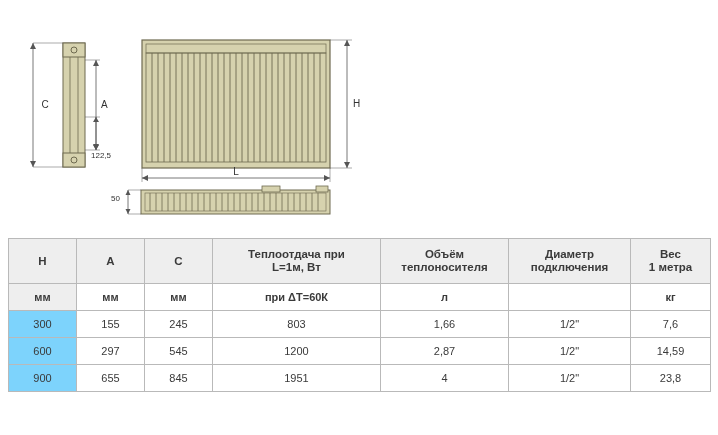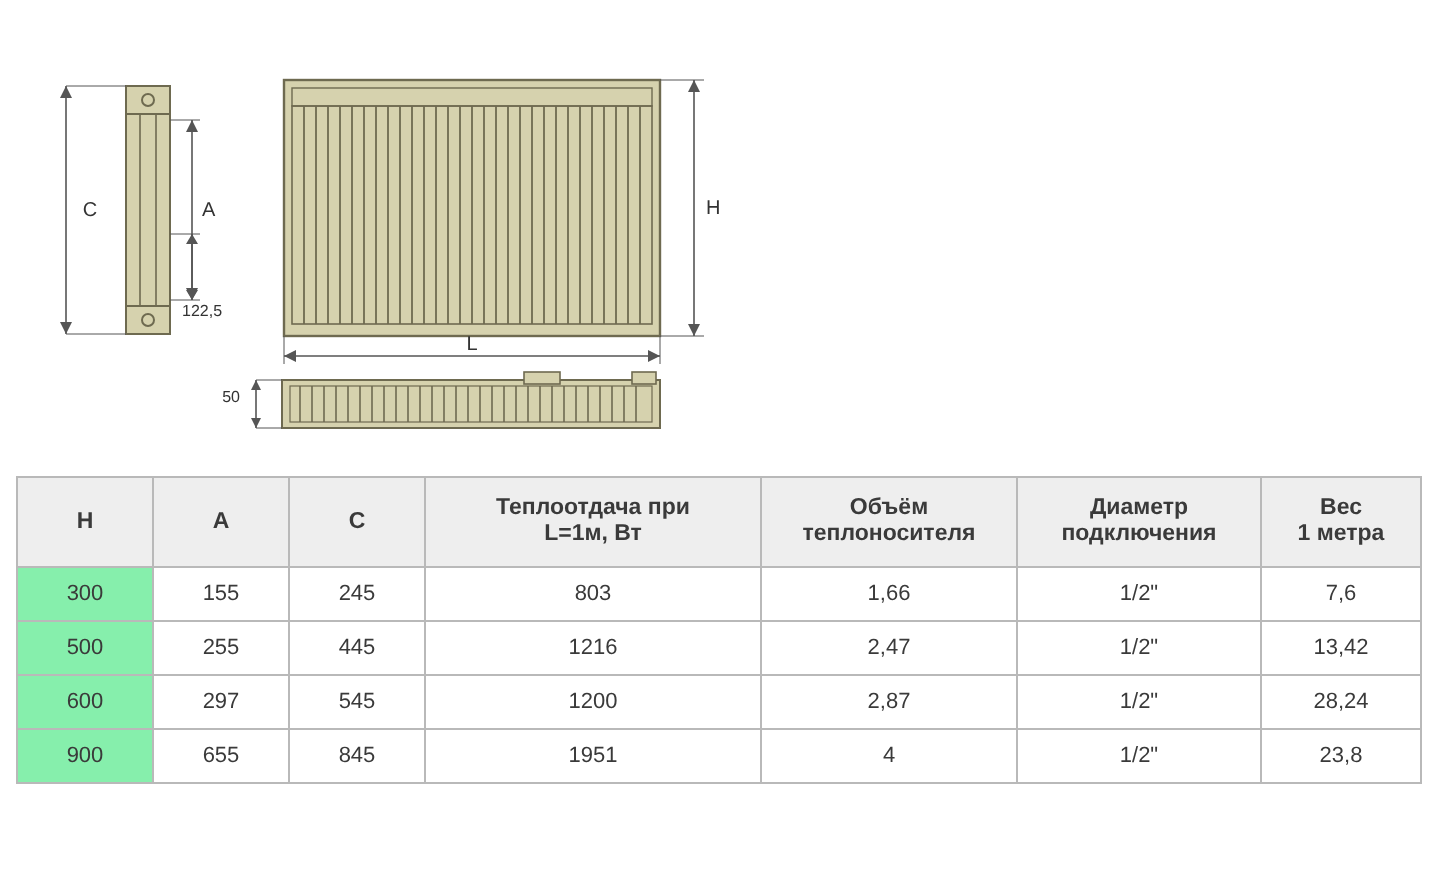--- a/index.html
+++ b/index.html
@@ -59,21 +59,21 @@
     background: #ffffff;
     font-weight: bold;
     height: 26px;
     font-size: 11px;
   }
   table.spec tbody tr.data td {
     height: 26px;
     font-size: 11px;
   }
   table.spec tbody tr.data td.first-col {
-    background: #86efac;
+    background: #7dd3fc;
     font-weight: normal;
   }
   table.spec tr.units td.first-col {
     background: #eeeeee;
   }
   .hdr-line2 {
     display: block;
   }
 </style>
 </head>
@@ -255,50 +255,50 @@
           <span class="hdr-line2">Диаметр</span>
           <span class="hdr-line2">подключения</span>
         </th>
         <th>
           <span class="hdr-line2">Вес</span>
           <span class="hdr-line2">1 метра</span>
         </th>
       </tr>
     </thead>
     <tbody>
+      <tr class="units">
+        <td class="first-col">мм</td>
+        <td>мм</td>
+        <td>мм</td>
+        <td>при ΔТ=60К</td>
+        <td>л</td>
+        <td></td>
+        <td>кг</td>
+      </tr>
 
       <tr class="data">
         <td class="first-col">300</td>
         <td>155</td>
         <td>245</td>
         <td>803</td>
         <td>1,66</td>
         <td>1/2"</td>
         <td>7,6</td>
       </tr>
 
 
-      <tr class="data">
-        <td class="first-col">500</td>
-        <td>255</td>
-        <td>445</td>
-        <td>1216</td>
-        <td>2,47</td>
-        <td>1/2"</td>
-        <td>13,42</td>
-      </tr>
 
       <tr class="data">
         <td class="first-col">600</td>
         <td>297</td>
         <td>545</td>
         <td>1200</td>
         <td>2,87</td>
         <td>1/2"</td>
-        <td>28,24</td>
+        <td>14,59</td>
       </tr>
 
       <tr class="data">
         <td class="first-col">900</td>
         <td>655</td>
         <td>845</td>
         <td>1951</td>
         <td>4</td>
         <td>1/2"</td>
         <td>23,8</td>

